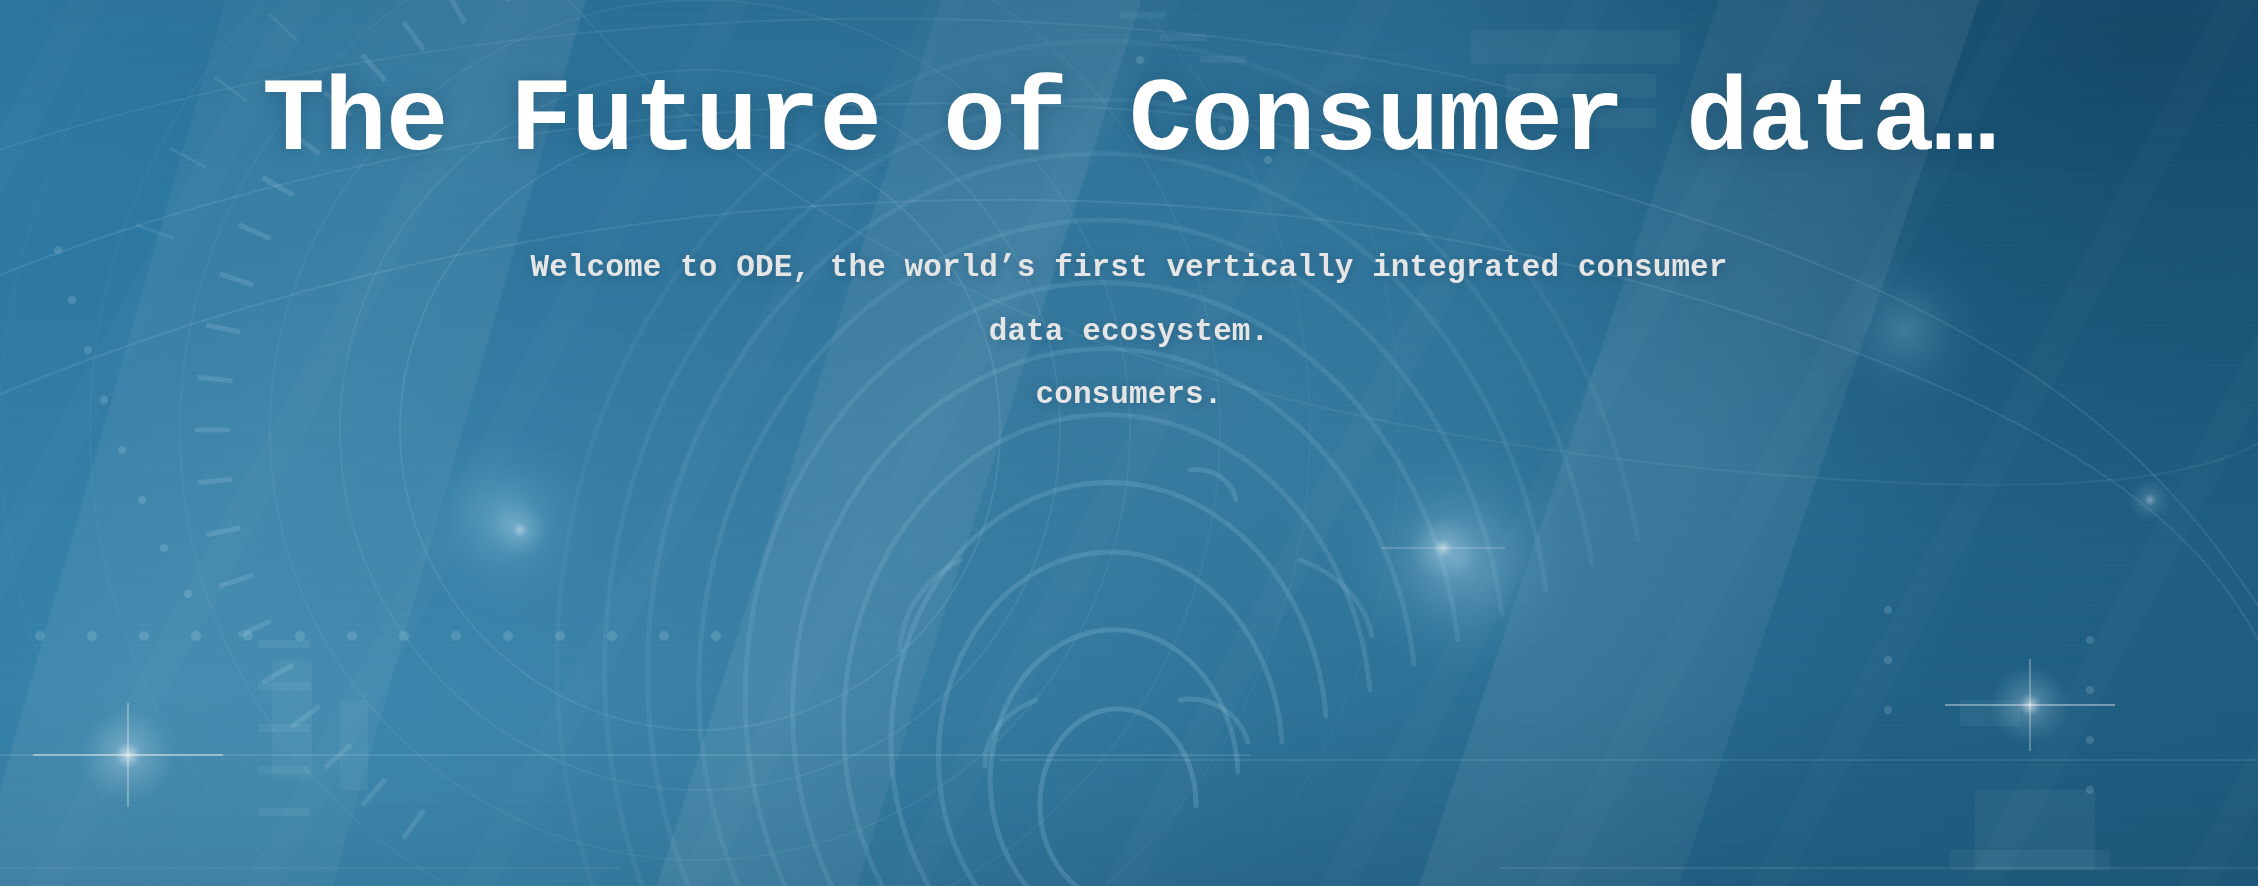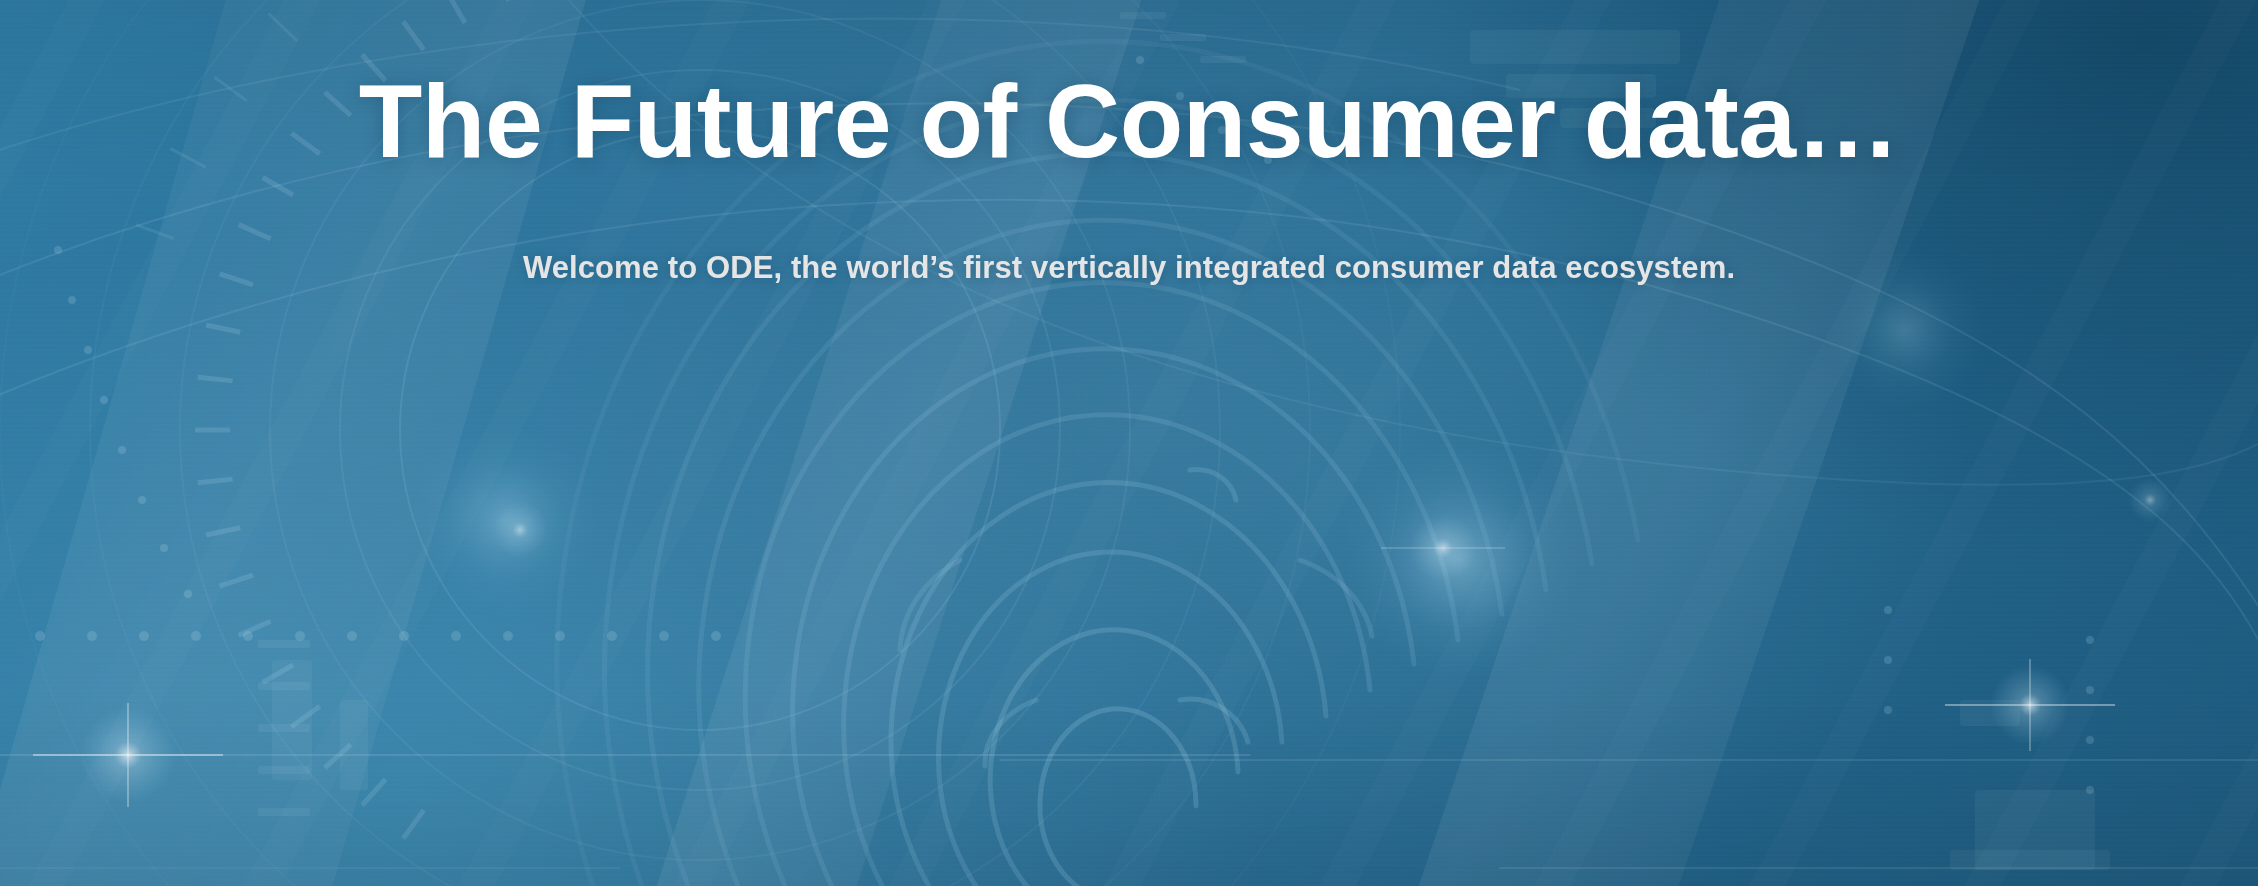--- a/index.html
+++ b/index.html
@@ -7,20 +7,21 @@
     width:2258px; height:886px;
     overflow:hidden;
     background:#2a7098;
     font-family:"Liberation Sans", sans-serif;
   }
   #hero {
     position:relative;
     width:2258px; height:886px;
     overflow:hidden;
     background:#2a7098;
+    font-family:Liberation Mono, monospace;
   }
 
   
   .bg-layer { position:absolute; inset:0; pointer-events:none; }
 
   #bg-base {
     background:
       radial-gradient(ellipse 1400px 900px at 18% 88%, rgba(86,167,202,0.42) 0%, rgba(86,167,202,0.0) 62%),
       radial-gradient(ellipse 1100px 800px at 95% 5%,  rgba(10,56,84,0.55) 0%,  rgba(10,56,84,0.0) 65%),
       radial-gradient(ellipse 900px 700px at 60% 55%,  rgba(70,150,188,0.22) 0%, rgba(70,150,188,0.0) 70%),
@@ -302,16 +303,17 @@
   <div class="bg-layer" id="bg-vignette"></div>
 
   <div id="content">
 
     <h1 id="headline">
       <span class="hl-line">The Future of Consumer data…</span>
     </h1>
 
     <p id="subtitle">
       <span class="sub-line">Welcome to ODE, the world’s first vertically integrated consumer data ecosystem.</span>
+      <span class="sub-line">consumers.</span>
     </p>
 
   </div>
 </div>
 
 </body></html>

